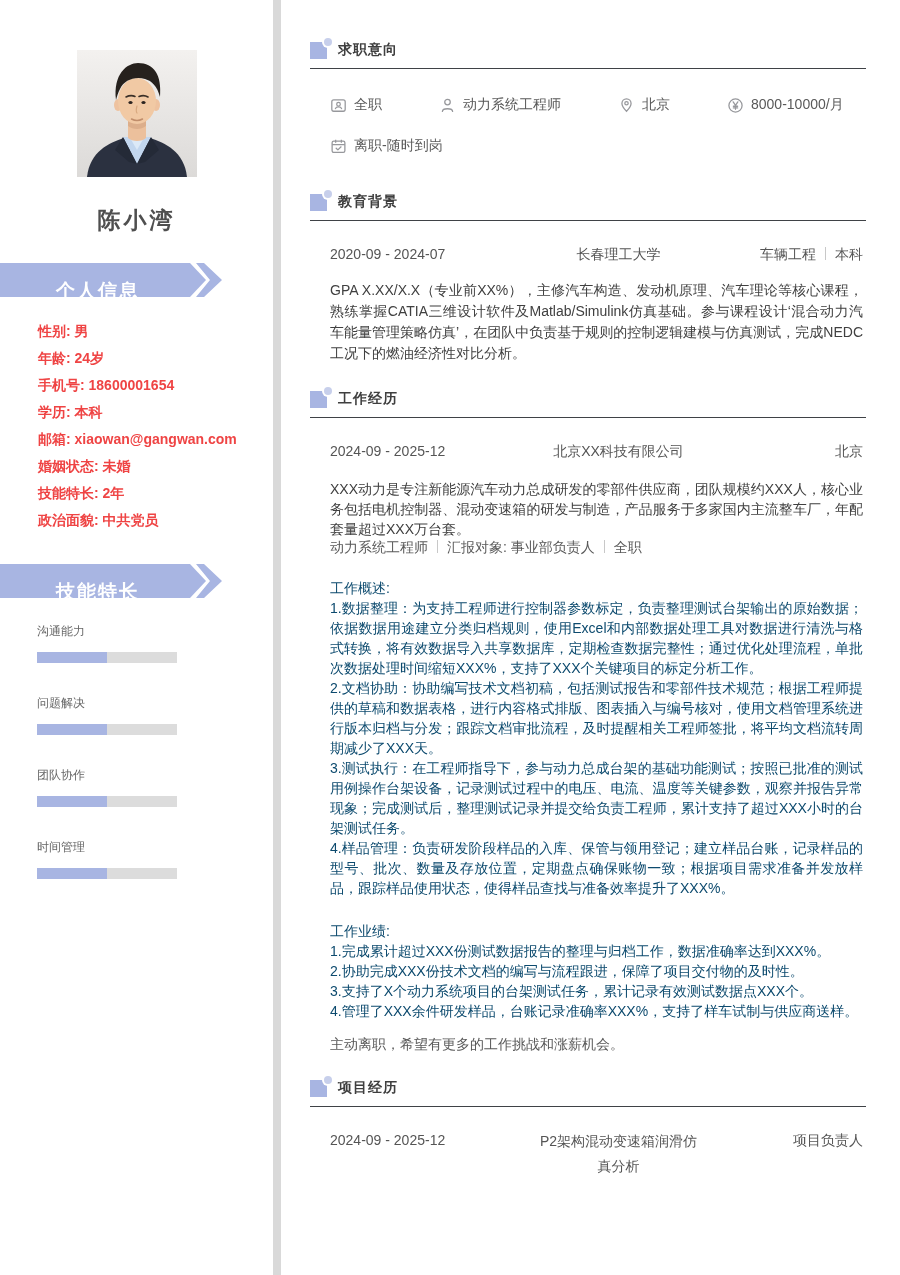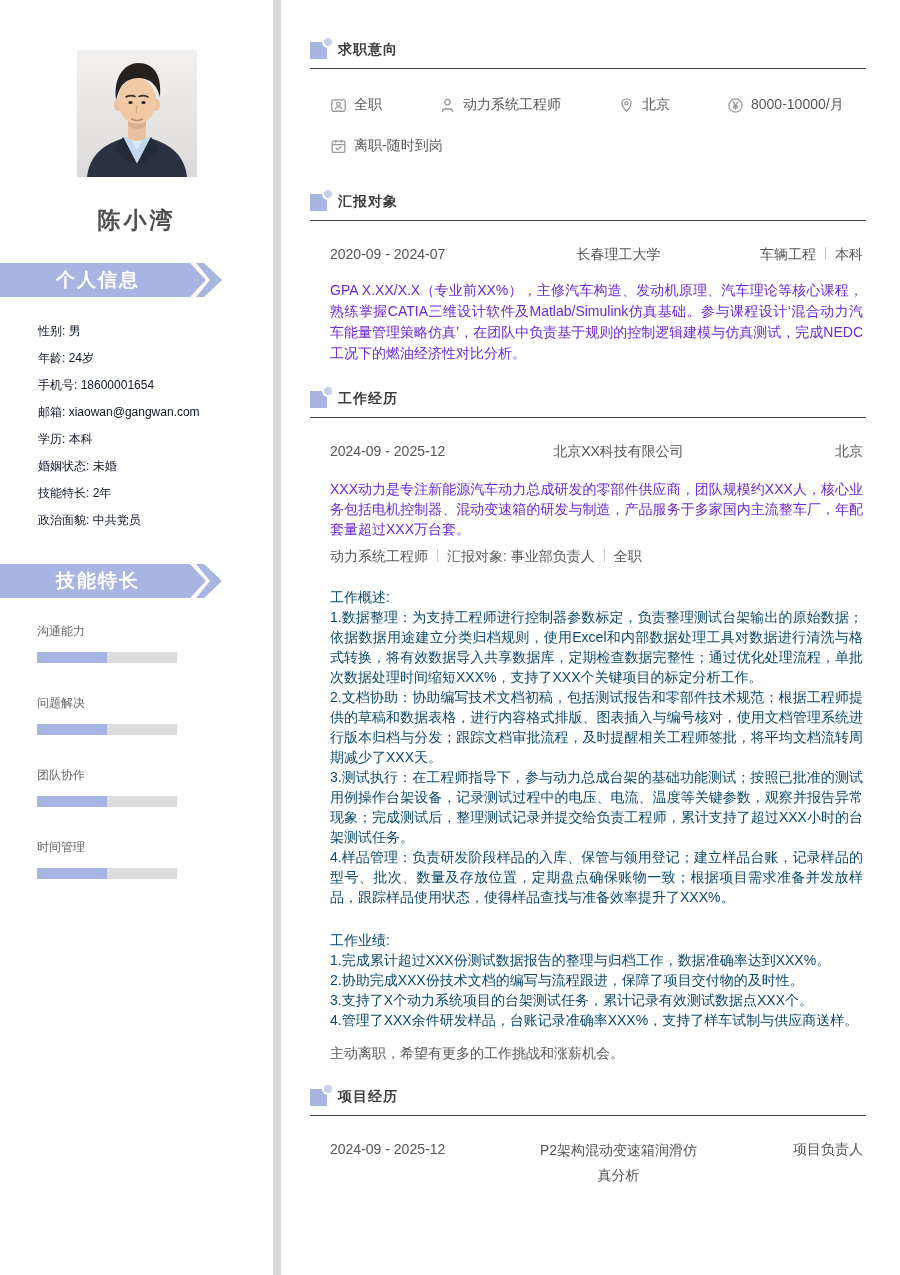--- a/index.html
+++ b/index.html
@@ -20,26 +20,26 @@
   .banner { position:relative; width:222px; height:34px; margin-top:27px; }
   .banner .body {
     position:absolute; left:0; top:0; width:206px; height:34px; background:var(--accent);
     clip-path:polygon(0 0, 190px 0, 206px 17px, 190px 34px, 0 34px);
   }
   .banner .tip {
     position:absolute; left:196px; top:0; width:26px; height:34px; background:var(--accent);
     clip-path:polygon(0 0, 8px 0, 26px 17px, 8px 34px, 0 34px, 14px 17px);
   }
   .banner .label {
-    position:absolute; left:0; top:0; width:196px; height:34px; line-height:34px;
+    position:absolute; left:0; top:11px; width:196px; height:34px; line-height:34px;
     text-align:center; color:#fff; font-size:19px; font-weight:bold; letter-spacing:2px;
   }
 
   .info-list { list-style:none; margin:21px 0 0 38px; }
-  .info-list li { line-height:27px; font-size:12px; color:#0f172a; }
+  .info-list li { line-height:27px; font-size:14px; color:#ef4444;font-weight:bold; }
 
   .skills { margin:25px 0 0 37px; }
   .skill { margin-bottom:32px; }
   .skill-label { font-size:12px; color:#666; }
   .skill-bar { width:140px; height:11px; background:#dcdcdc; margin-top:12px; }
   .skill-fill { height:11px; background:var(--accent); }
 
   
   .vdivider { width:8px; flex:0 0 8px; background:#d9d9d9; }
 
@@ -61,23 +61,23 @@
   .intent-item svg { margin-right:7px; flex:0 0 auto; }
 
   .meta-row { display:flex; margin-top:22px; color:#555; line-height:22px; }
   .meta-row .left { width:160px; flex:0 0 160px; }
   .meta-row .mid { flex:1; text-align:center;margin-left:44px; }
   .meta-row .mid .narrow { display:inline-block; max-width:228px; line-height:25px; }
   .meta-row .right { width:160px; flex:0 0 160px; text-align:right; }
 
   .sep { display:inline-block; width:0; border-left:1px solid #c8c8c8; height:13px; margin:0 9px; vertical-align:-1px; }
 
-  .para { margin-top:15px; line-height:21px; color:#6d28d9; text-align:justify; }
+  .para { margin-top:15px; line-height:21px; color:#404040; text-align:justify; }
   .block { margin-top:21px; line-height:20px; color:#0c4a6e; white-space:pre-line; text-align:justify; }
-  .role-line { margin-top:9px; color:#5a5a5a; }
+  .role-line { color:#5a5a5a; }
   .section-edu { margin-bottom:25px; }
   .section-work .company-intro { margin-top:17px; line-height:20px; }
   .achievements { margin-top:23px; }
   .leave { margin-top:13px; line-height:20px; }
   .section-work { margin-bottom:24px; }
 </style>
 </head>
 <body>
 
 <div class="page" style="--accent:#a8b5e2;">
@@ -127,22 +127,22 @@
     <div class="banner">
       <span class="body"></span>
       <span class="tip"></span>
       <span class="label">个人信息</span>
     </div>
 
     <ul class="info-list">
       <li>性别: 男</li>
       <li>年龄: 24岁</li>
       <li>手机号: 18600001654</li>
+      <li>学历: 本科</li>
       <li>邮箱: xiaowan@gangwan.com</li>
-      <li>学历: 本科</li>
       <li>婚姻状态: 未婚</li>
       <li>技能特长: 2年</li>
       <li>政治面貌: 中共党员</li>
     </ul>
 
     <div class="banner" style="margin-top:30px;">
       <span class="body"></span>
       <span class="tip"></span>
       <span class="label">技能特长</span>
     </div>
@@ -232,21 +232,21 @@
         </div>
       </div>
     </section>
 
     <section class="section-edu">
       <div class="section-head">
         <span class="sec-icon">
             <span class="sq"></span>
             <span class="dot"></span>
           </span>
-        <span class="sec-title">汇报对象</span>
+        <span class="sec-title">教育背景</span>
       </div>
       <hr class="rule">
       <div class="sec-body">
         <div class="meta-row">
           <span class="left">2020-09 - 2024-07</span>
           <span class="mid">长春理工大学</span>
           <span class="right"><span>车辆工程</span><span class="sep"></span><span>本科</span></span>
         </div>
         <p class="para">GPA X.XX/X.X（专业前XX%），主修汽车构造、发动机原理、汽车理论等核心课程，熟练掌握CATIA三维设计软件及Matlab/Simulink仿真基础。参与课程设计‘混合动力汽车能量管理策略仿真’，在团队中负责基于规则的控制逻辑建模与仿真测试，完成NEDC工况下的燃油经济性对比分析。</p>
       </div>

